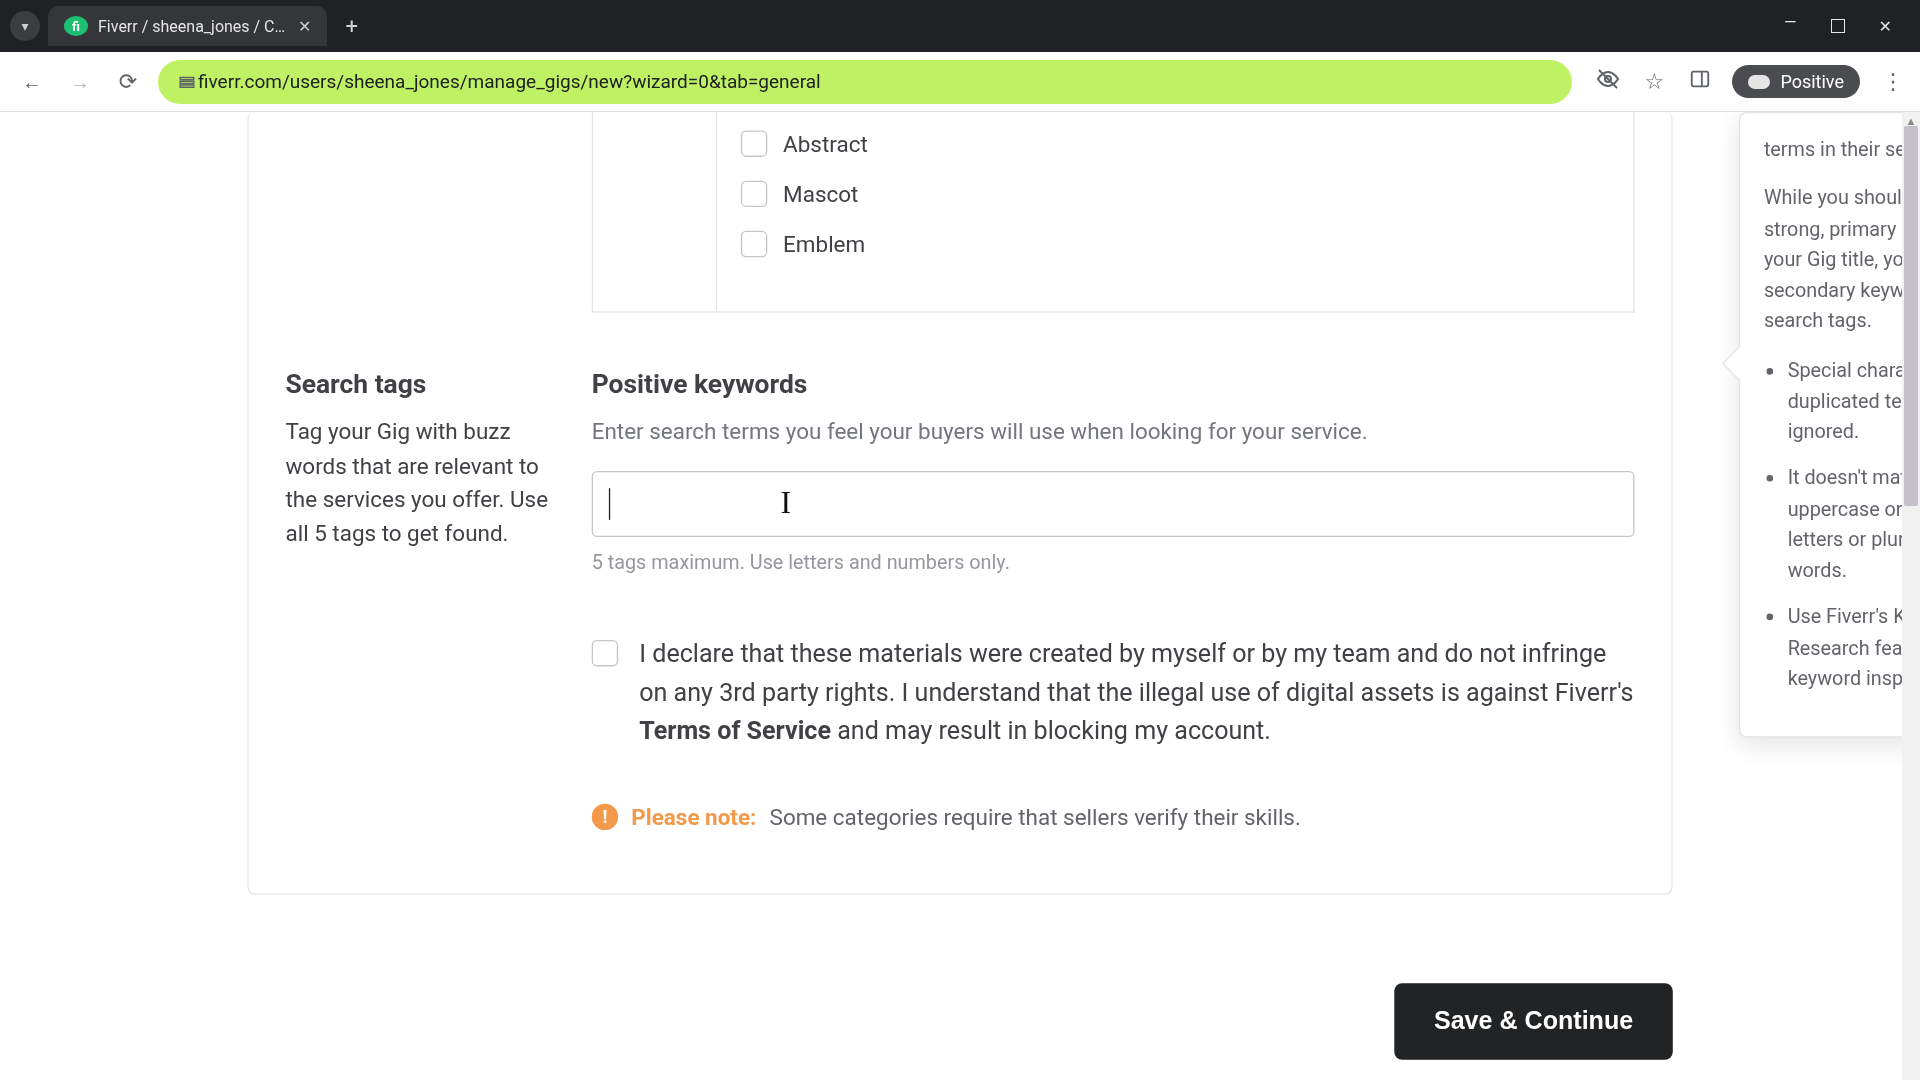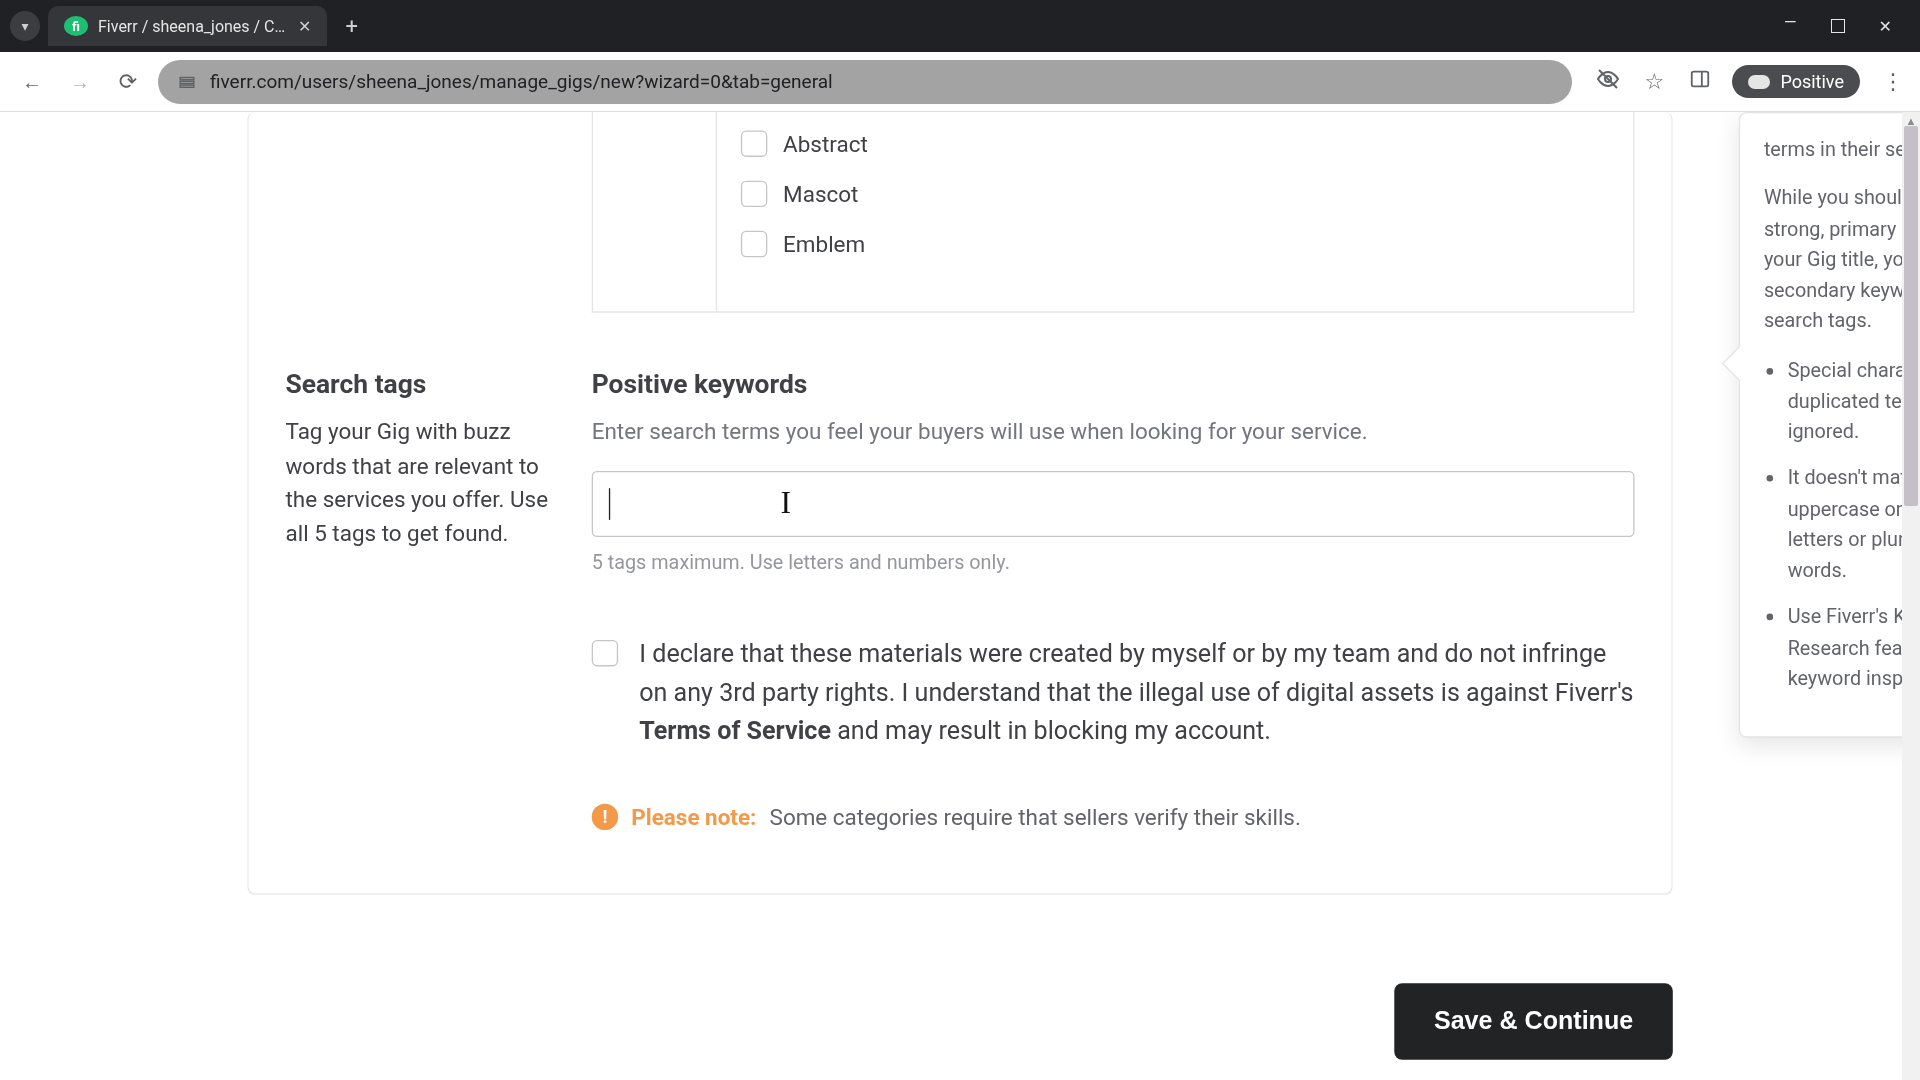--- a/index.html
+++ b/index.html
@@ -50,22 +50,22 @@
     display: flex; align-items: center; gap: 12px; height: 60px;
     background: #fff; padding: 0 14px; border-bottom: 1px solid #dedede;
   }
   .nav-btn {
     width: 36px; height: 36px; display: flex; align-items: center; justify-content: center;
     color: #5f6368; font-size: 20px;
   }
   .nav-btn.disabled { color: #b7b7b7; }
   .reload-icon { font-size: 22px; }
   .address-bar {
-    flex: 1; display: flex; align-items: center; gap: 12px;
-    background: #a3a3a3; border-radius: 30px; height: 44px; padding: 0 18px;
+    flex: 1; display: flex; align-items: center; 
+    background: #bef264; border-radius: 30px; height: 44px; padding: 0 18px;
     color: #202124; font-size: 19px;
   }
   .site-icon {
     width: 22px; height: 22px; display: flex; align-items: center; justify-content: center;
     color: #5f6368;
   }
   .toolbar-right { display: flex; align-items: center; gap: 18px; padding-left: 10px; }
   .tb-icon { color: #5f6368; font-size: 22px; width: 28px; text-align: center; }
   .incognito-chip {
     display: flex; align-items: center; gap: 10px; background: #4b4c4f; color: #fff;

